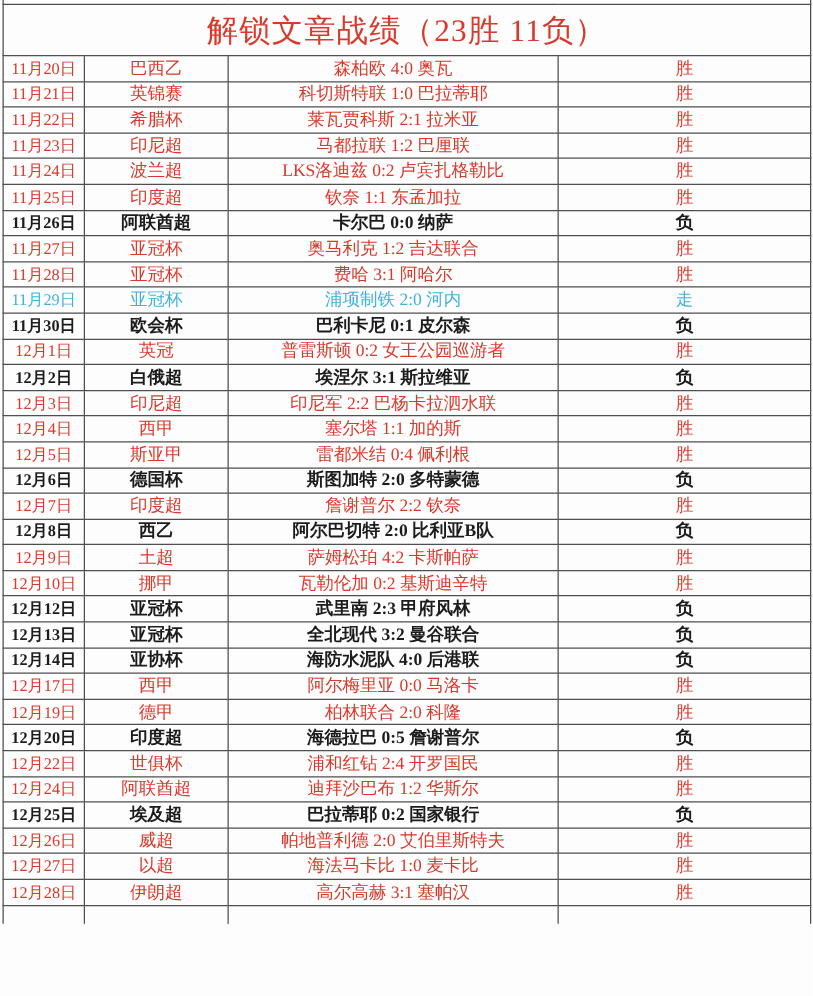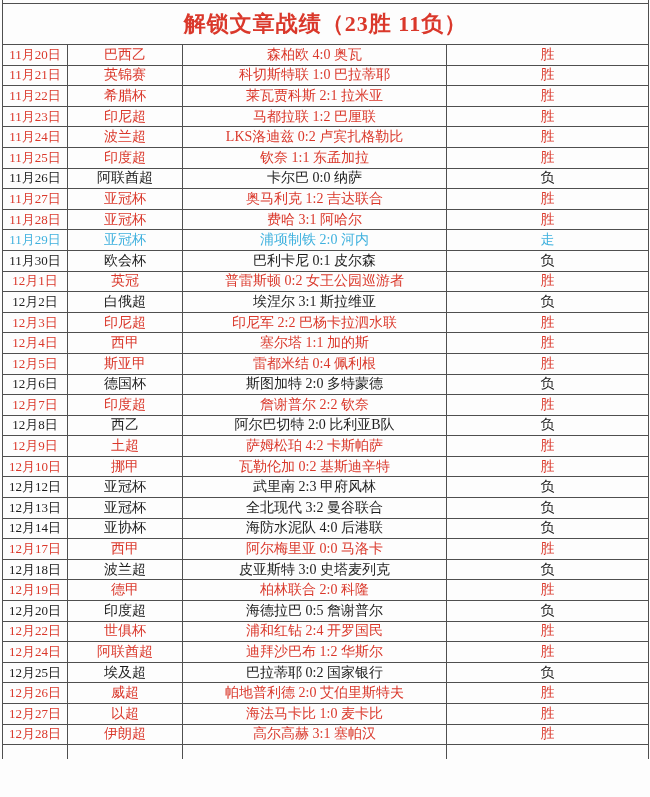--- a/index.html
+++ b/index.html
@@ -26,29 +26,29 @@
     white-space: nowrap;
   }
   tr.sliver td {
     height: 3px;
     border-top: none;
     border-left: 1px solid #4f4f4f;
     border-right: 1px solid #4f4f4f;
   }
   td.title-cell {
     height: 40px;
-    font-size: 22px;
-    font-weight: bold;
+    font-size: 25px;
+    font-weight: normal;
     color: var(--win, #da382b);
     letter-spacing: 1px;
   }
   tr.data-row td { height: 19.6px; font-size: 14px; }
   tr.data-row td.c-date { font-size: 13px; }
   tr.win  td { color: var(--win,  #da382b); }
-  tr.loss td { color: var(--loss, #1c1c1c); }
+  tr.loss td { color: var(--loss, #1c1c1c); font-weight: bold; }
   tr.push td { color: var(--push, #3fb1de); }
   tr.filler td { height: 14px; border-bottom: none; }
 </style>
 </head>
 <body>
 
 <div class="page">
   <table class="results">
     <colgroup>
       <col style="width:65px">
@@ -207,26 +207,20 @@
     <td class="c-league">亚协杯</td>
     <td class="c-match">海防水泥队 4:0 后港联</td>
     <td class="c-result">负</td>
   </tr>
         <tr class="data-row win">
     <td class="c-date">12月17日</td>
     <td class="c-league">西甲</td>
     <td class="c-match">阿尔梅里亚 0:0 马洛卡</td>
     <td class="c-result">胜</td>
   </tr>
-        <tr class="data-row loss">
-    <td class="c-date">12月18日</td>
-    <td class="c-league">波兰超</td>
-    <td class="c-match">皮亚斯特 3:0 史塔麦列克</td>
-    <td class="c-result">负</td>
-  </tr>
         <tr class="data-row win">
     <td class="c-date">12月19日</td>
     <td class="c-league">德甲</td>
     <td class="c-match">柏林联合 2:0 科隆</td>
     <td class="c-result">胜</td>
   </tr>
         <tr class="data-row loss">
     <td class="c-date">12月20日</td>
     <td class="c-league">印度超</td>
     <td class="c-match">海德拉巴 0:5 詹谢普尔</td>

